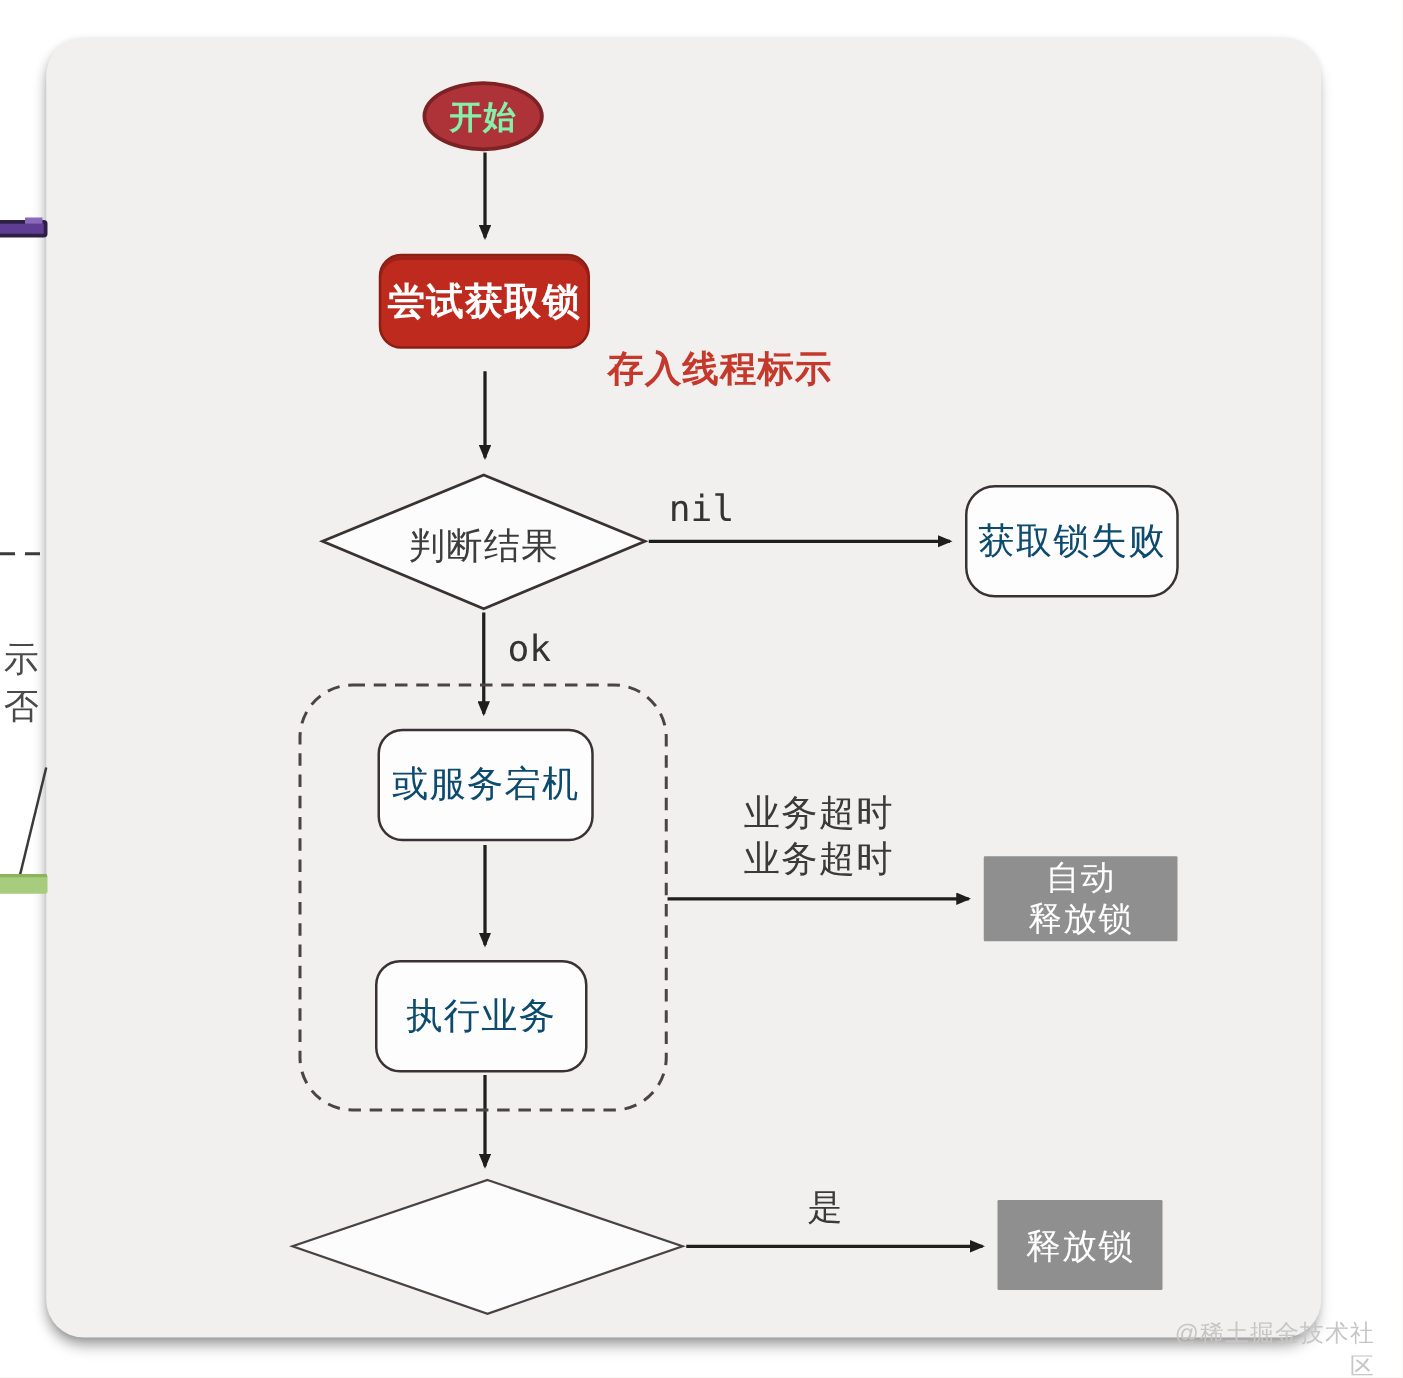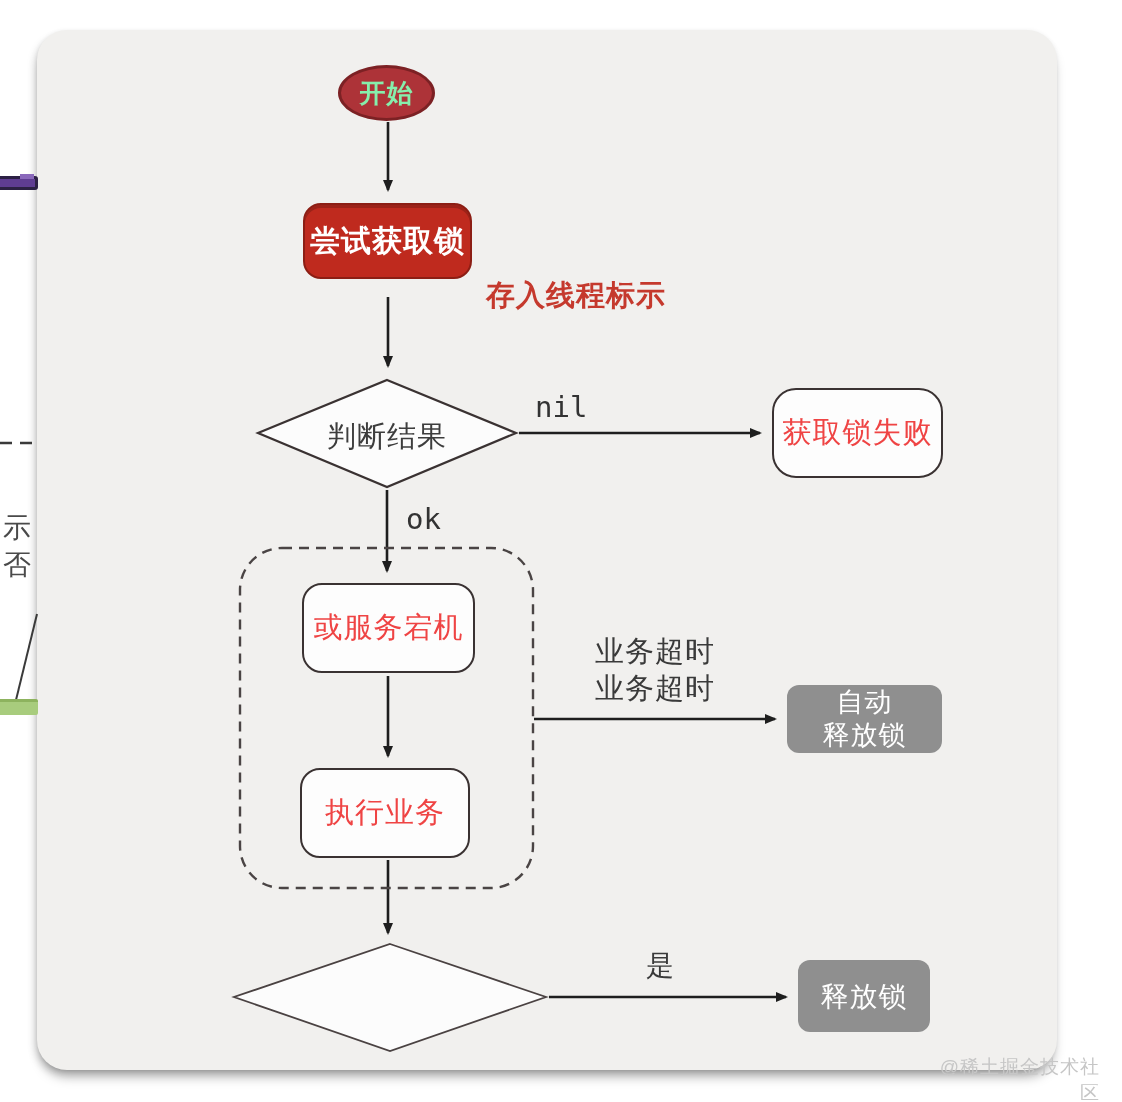--- a/index.html
+++ b/index.html
@@ -9,41 +9,41 @@
     font-family:"Liberation Sans", sans-serif;
   }
   #stage{position:absolute;left:0;top:0;width:1122px;height:1102px;}
   .canvas{
     position:absolute;left:37px;top:30px;width:1020px;height:1040px;
     background:#f1f0ee;border-radius:30px;
     box-shadow:0 10px 12px -4px rgba(0,0,0,0.35), -5px 4px 10px -4px rgba(0,0,0,0.18), 0 0 4px rgba(0,0,0,0.06);
   }
   svg.overlay{position:absolute;left:0;top:0;width:1122px;height:1102px;pointer-events:none;}
   .node{position:absolute;display:flex;align-items:center;justify-content:center;
-        text-align:center;box-sizing:border-box;color:#ef4444;}
+        text-align:center;box-sizing:border-box;color:#0c4a6e;}
   .start{
     left:338px;top:65px;width:97px;height:56px;border-radius:50%;
     background:#ad3338;border:3px solid #7c2124;color:#86efac;
     font-size:26px;font-weight:700;letter-spacing:1px;
   }
   .red-process{
     left:303px;top:203px;width:169px;height:76px;border-radius:18px;
     background:#bf2a1e;border:2px solid #8c1e14;color:#ffffff;
     font-size:30px;font-weight:700;letter-spacing:1px;
     box-shadow:inset 0 3px 0 rgba(0,0,0,0.18);
   }
   .white-box{
     background:#fdfdfd;border:2px solid #3a3232;border-radius:20px;
     font-size:29px;letter-spacing:1px;
   }
   .fail{left:772px;top:388px;width:171px;height:90px;border-radius:24px;border-width:2.5px;}
   .success{left:302px;top:583px;width:173px;height:90px;}
   .biz{left:300px;top:768px;width:170px;height:90px;}
   .gray-box{
-    background:#8f8f8f;color:#ffffff;border-radius:12px;font-size:27px;
+    background:#8f8f8f;color:#ffffff;border-radius:1px;font-size:27px;
     letter-spacing:1px;line-height:33px;
   }
   .auto{left:787px;top:685px;width:155px;height:68px;}
   .release{left:798px;top:960px;width:132px;height:72px;font-size:28px;}
   .diamond-label{position:absolute;text-align:center;color:#3d3d3d;font-size:29px;letter-spacing:1px;}
   .d1{left:287px;top:417px;width:200px;}
   .d2{left:288px;top:963px;width:204px;font-size:28px;line-height:35px;}
   .edge-label{position:absolute;color:#3a3a3a;}
   .mono{font-family:"DejaVu Sans Mono", monospace;font-size:29px;color:#333333;text-align:center;}
   .lbl-nil{left:535px;top:390px;}

